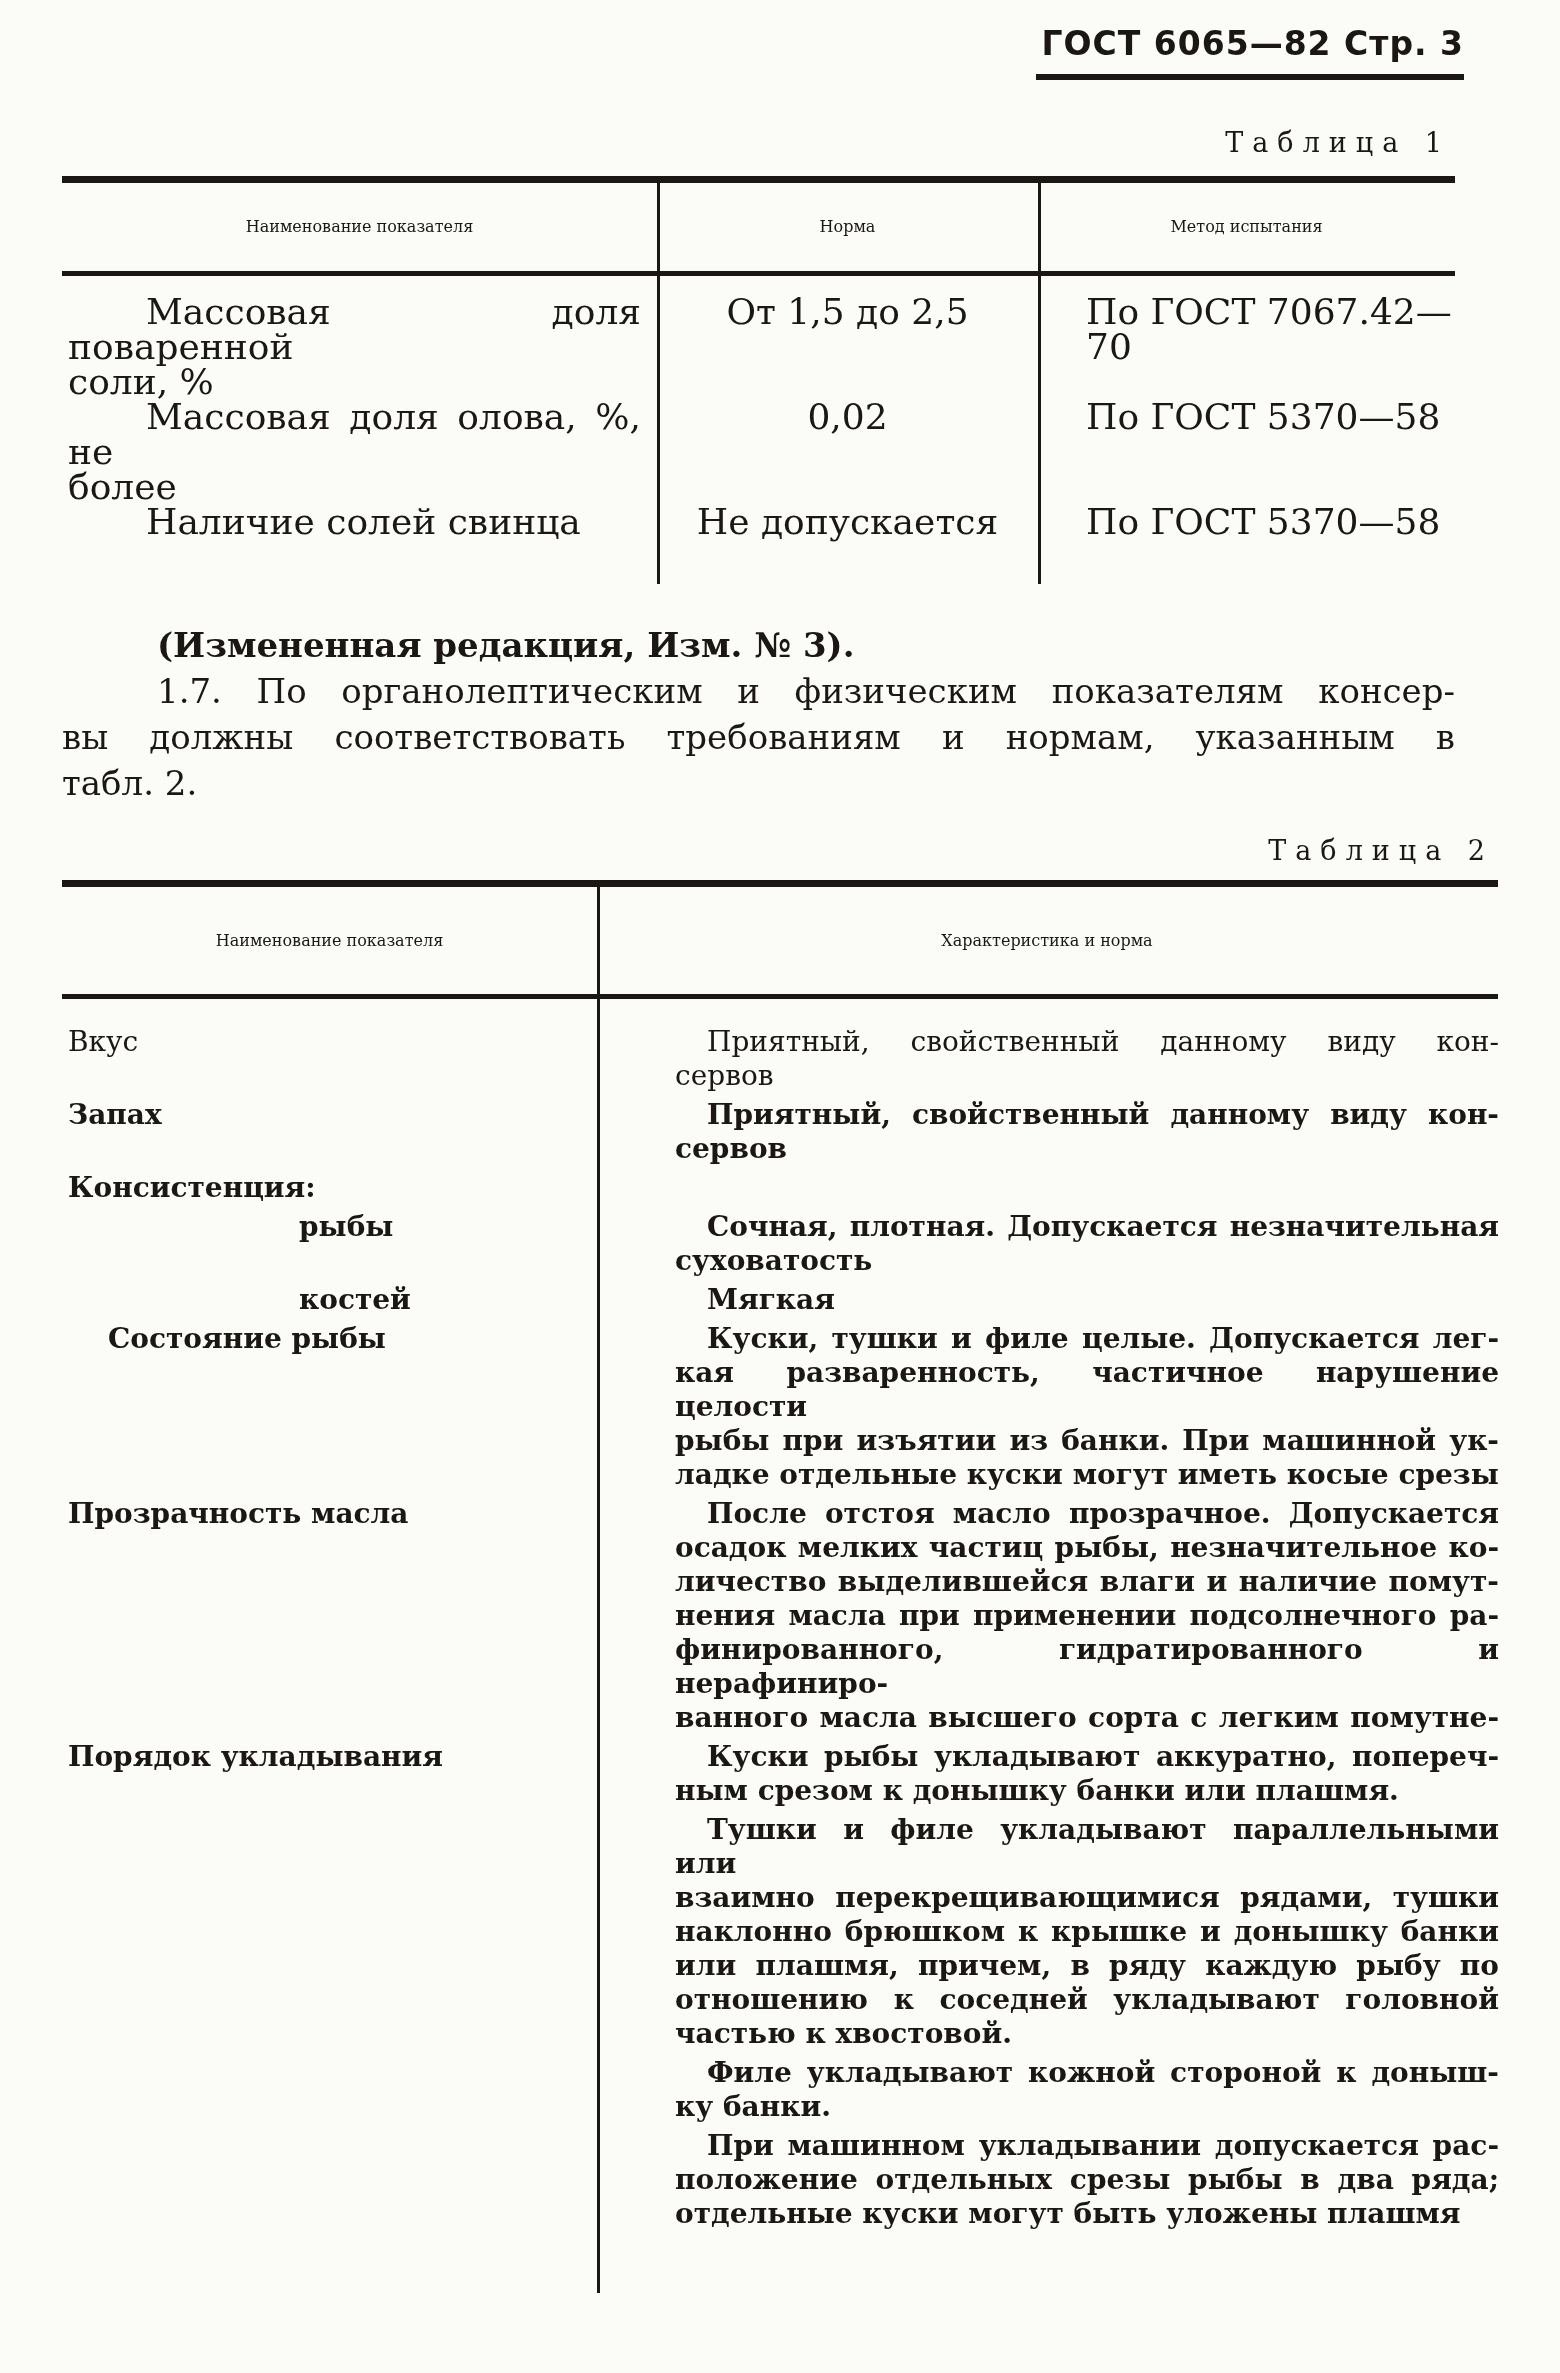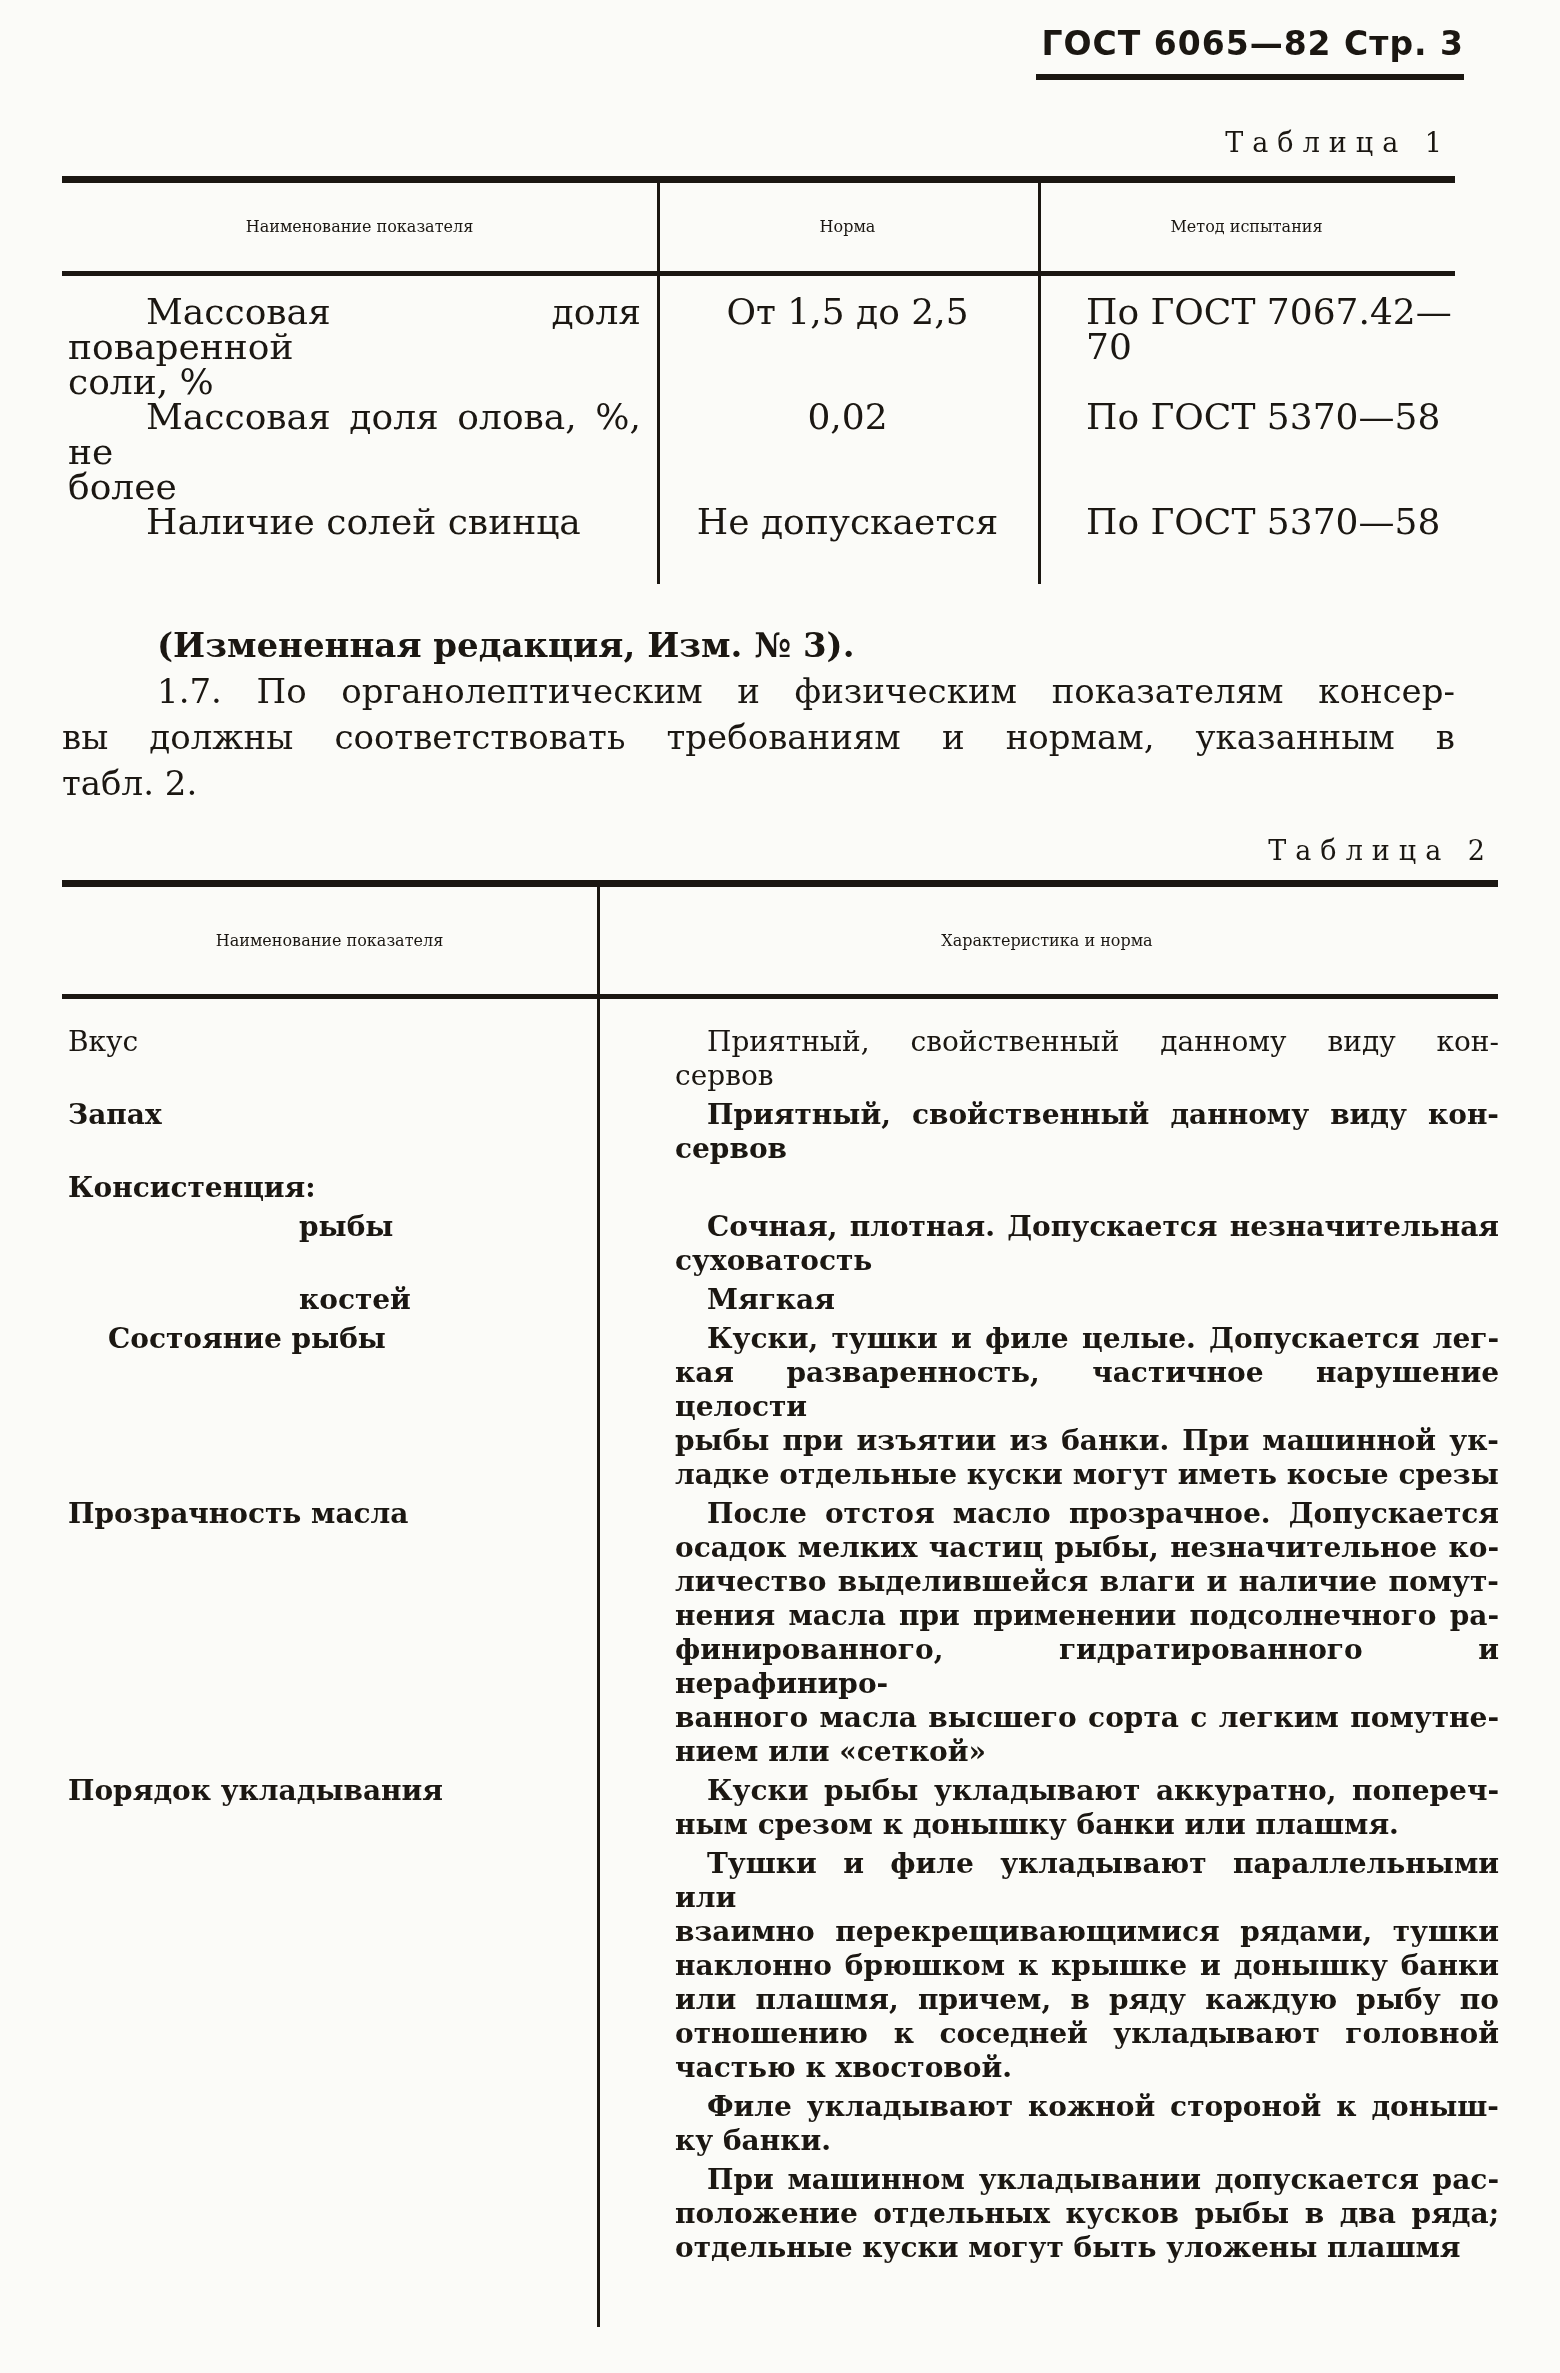--- a/index.html
+++ b/index.html
@@ -198,21 +198,20 @@
       <div class="t2-row">
         <div class="t2c1 lvl0">Прозрачность масла</div>
         <div class="t2c2">
           <div class="par">
               <div class="ln">После отстоя масло прозрачное. Допускается</div>
               <div class="ln">осадок мелких частиц рыбы, незначительное ко-</div>
               <div class="ln">личество выделившейся влаги и наличие помут-</div>
               <div class="ln">нения масла при применении подсолнечного ра-</div>
               <div class="ln">финированного, гидратированного и нерафиниро-</div>
               <div class="ln">ванного масла высшего сорта с легким помутне-</div>
-              <div class="ln ln-last">нием или «сеткой»</div>
             </div>
         </div>
       </div>
 
       <div class="t2-row">
         <div class="t2c1 lvl0">Порядок укладывания</div>
         <div class="t2c2">
           <div class="par">
               <div class="ln">Куски рыбы укладывают аккуратно, попереч-</div>
               <div class="ln ln-last">ным срезом к донышку банки или плашмя.</div>
@@ -224,21 +223,21 @@
               <div class="ln">или плашмя, причем, в ряду каждую рыбу по</div>
               <div class="ln">отношению к соседней укладывают головной</div>
               <div class="ln ln-last">частью к хвостовой.</div>
             </div>
           <div class="par">
               <div class="ln">Филе укладывают кожной стороной к доныш-</div>
               <div class="ln ln-last">ку банки.</div>
             </div>
           <div class="par">
               <div class="ln">При машинном укладывании допускается рас-</div>
-              <div class="ln">положение отдельных кусков рыбы в два ряда;</div>
+              <div class="ln">положение отдельных срезы рыбы в два ряда;</div>
               <div class="ln ln-last">отдельные куски могут быть уложены плашмя</div>
             </div>
         </div>
       </div>
 
     </div>
   </div>
 
 </div>
 

